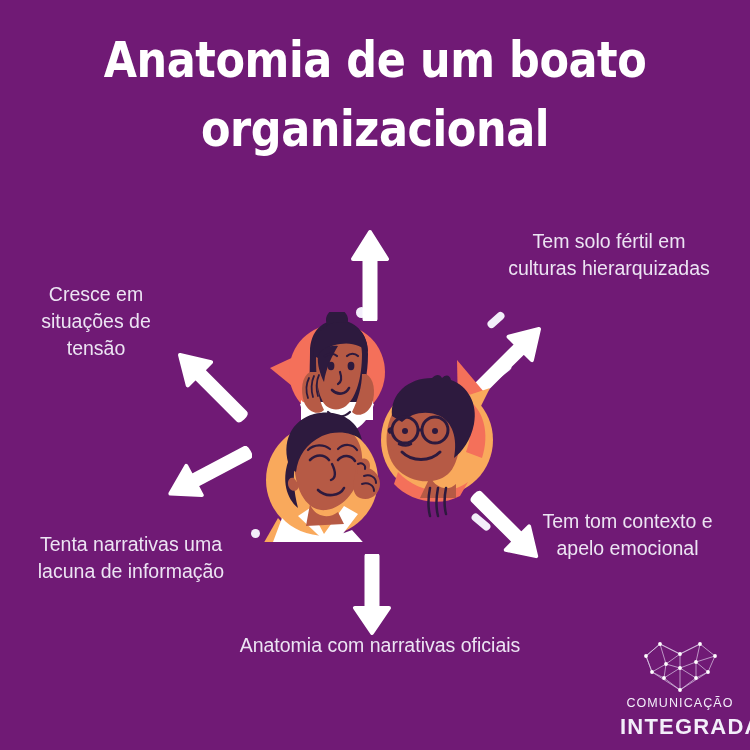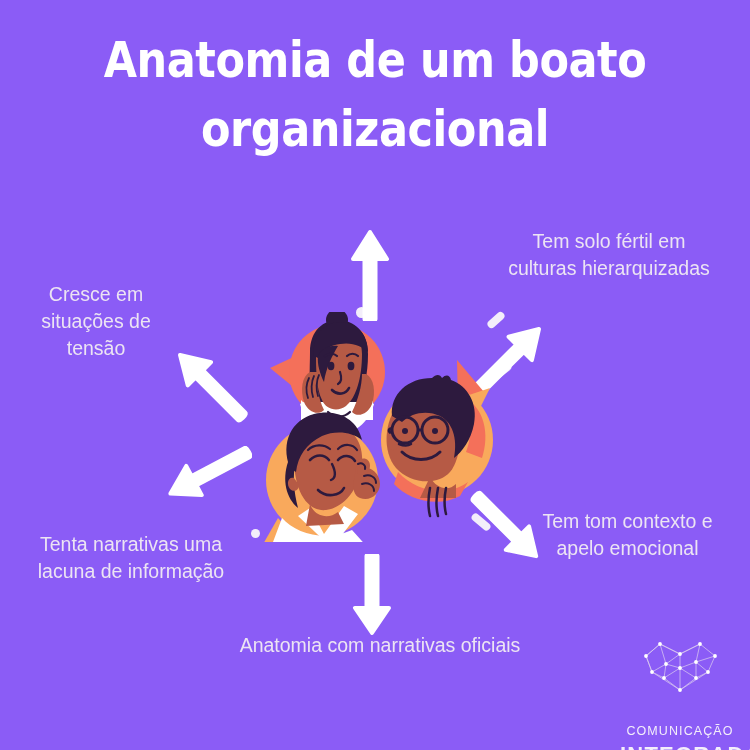--- a/index.html
+++ b/index.html
@@ -5,21 +5,21 @@
   html, body {
     margin: 0;
     padding: 0;
     background: #ffffff;
   }
   #canvas {
     position: relative;
     width: 750px;
     height: 750px;
     overflow: hidden;
-    background: #8b5cf6;
+    background: #701a75;
     font-family: "Liberation Sans", sans-serif;
     -webkit-font-smoothing: antialiased;
   }
 
   
   .title {
     position: absolute;
     left: 0;
     top: 26px;
     width: 750px;
@@ -75,21 +75,20 @@
     width: 120px;
     height: 106px;
   }
   .logo-word {
     position: absolute;
     left: 0;
     width: 120px;
     text-align: center;
     color: #f3eefa;
     font-family: "Liberation Sans", sans-serif;
-    margin-top: 28px;
   }
   .logo-word-1 {
     top: 62px;
     font-size: 12.5px;
     font-weight: 400;
     letter-spacing: 1.1px;
   }
   .logo-word-2 {
     top: 80px;
     font-size: 22px;

